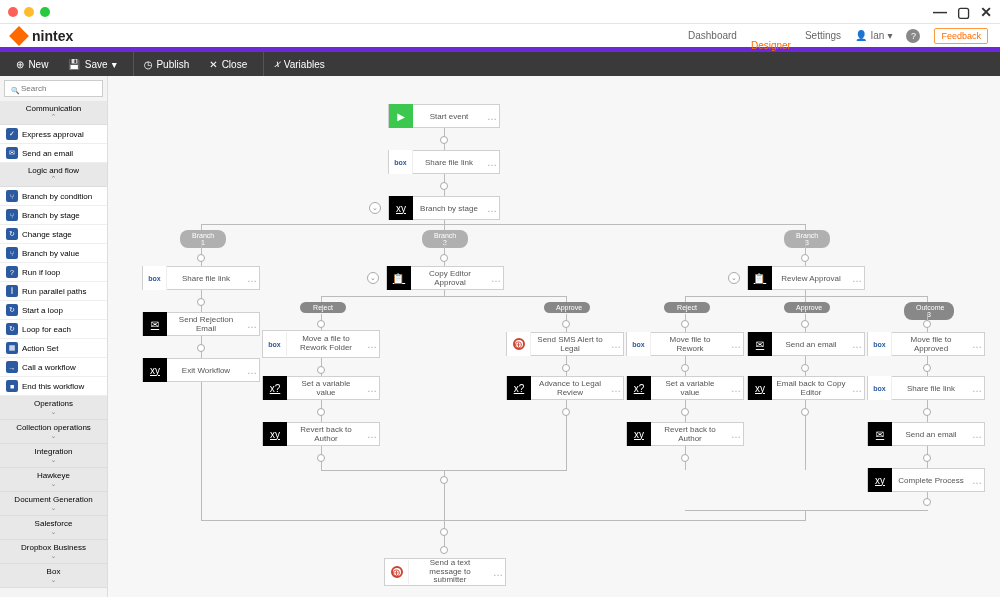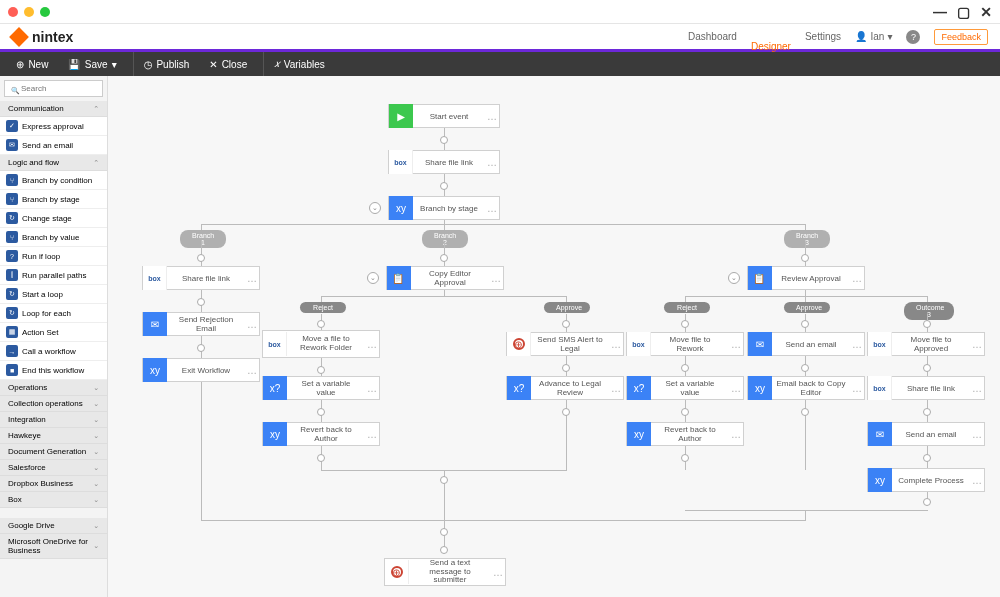--- a/index.html
+++ b/index.html
@@ -7,21 +7,21 @@
 
 
 .titlebar { height: 24px; background: #fff; display: flex; align-items: center; padding: 0 8px; justify-content: space-between; border-bottom: 1px solid #e5e5e5;}
 .traffic { display: flex; gap: 6px; }
 .tdot { width: 10px; height: 10px; border-radius: 50%; }
 .tred { background:#ff5f56;} .tyel{background:#ffbd2e;} .tgrn{background:#27c93f;}
 .winctrl { display:flex; gap:10px; font-size:14px; color:#333;}
 .winctrl span { cursor:default; font-weight:bold;}
 
 
-.header { height: 28px; display:flex; align-items:center; padding:0 12px; justify-content:space-between; border-bottom:3px solid #6d28d9;}
+.header { height: 28px; display:flex; align-items:center; padding:0 12px; justify-content:space-between; border-bottom:5px solid #6d28d9;}
 .brand { display:flex; align-items:center; gap:6px; font-weight:600; font-size:14px; color:#222;}
 .brand-icon { width:14px; height:14px; background:#ff6a00; transform:rotate(45deg);}
 .topnav { display:flex; align-items:center; gap:14px; font-size:10px; color:#666;}
 .topnav .active { color:#ff6a00;margin-top:20px;}
 .topnav .user { display:flex; align-items:center; gap:3px;}
 .help-icon { width:14px; height:14px; border-radius:50%; background:#888; color:#fff; display:inline-flex;align-items:center;justify-content:center;font-size:9px;}
 .feedback { border:1px solid #ff9a3a; color:#ff6a00; padding:2px 6px; border-radius:2px; font-size:9px;}
 
 
 .toolbar { height:24px; background:#3a3a3a; color:#fff; display:flex; align-items:center; padding:0 8px; gap:4px; font-size:10px;}
@@ -30,36 +30,36 @@
 
 
 .main { display:flex; height:calc(597px - 24px - 28px - 24px); }
 
 
 .sidebar { width:108px; background:#f4f4f4; border-right:1px solid #ddd; overflow-y:auto; font-size:8px;}
 .search { margin:4px; }
 .search input { width:100%; font-size:8px; padding:3px 4px 3px 16px; border:1px solid #ccc; background:#fff;}
 .search-wrap { position:relative;}
 .search-wrap::before { content:"🔍"; position:absolute; left:7px; top:7px; font-size:7px; color:#999;}
-.cat { background:#e8e8e8; padding:3px 8px; display:flex; justify-content:space-between; align-items:center; border-bottom:1px solid #ddd; cursor:pointer;}
+.cat { background:#e8e8e8; padding:3px 0; display:flex; justify-content:space-between; align-items:center; border-bottom:1px solid #ddd; cursor:pointer;flex-direction:column;}
 .cat .chev { font-size:7px; color:#888;}
 .action-item { display:flex; align-items:center; gap:4px; padding:3px 6px; background:#fff; border-bottom:1px solid #eee; cursor:grab;}
 .ai-icon { width:12px; height:12px; background:#2c5aa0; border-radius:2px; flex-shrink:0; display:flex;align-items:center;justify-content:center; color:#fff; font-size:7px;}
 .ai-icon.blue{background:#2c5aa0;}
 
 
 .canvas { flex:1; background:#f7f7f7; position:relative; overflow:auto;}
 .canvas-inner { position:relative; width:1000px; height:600px;}
 
 
 .node { position:absolute; background:#fff; border:1px solid #d0d0d0; display:flex; align-items:center; font-size:8px; height:24px;}
 .node .nicon { width:24px; height:24px; display:flex; align-items:center; justify-content:center; color:#fff; font-size:10px; flex-shrink:0;}
 .node .nlabel { flex:1; text-align:center; padding:0 4px; color:#555;}
 .node .nmore { width:14px; color:#aaa; font-size:10px; text-align:center;}
-.nicon.green{background:#3cc84e;} .nicon.navy{background:#3b82f6;}
+.nicon.green{background:#3cc84e;} .nicon.navy{background:#000000;text-decoration:underline;}
 .nicon.box{background:#fff;color:#2c5aa0;font-size:7px;font-weight:bold;border-right:1px solid #eee;}
 .nicon.red{background:#fff;color:#c43;border-right:1px solid #eee;}
 .nicon.red span{border:2px solid #c43;border-radius:50%;width:12px;height:12px;display:flex;align-items:center;justify-content:center;}
 
 
 .pill { position:absolute; background:#b0b0b0; color:#fff; font-size:7px; padding:2px 12px; border-radius:8px; text-align:center;}
 .pill.dark { background:#888;}
 
 
 .conn { position:absolute; background:#bbb;}

